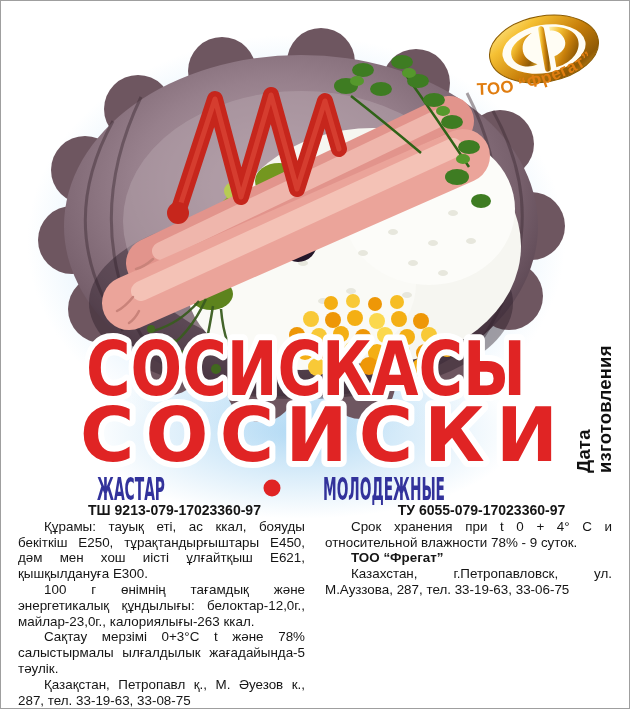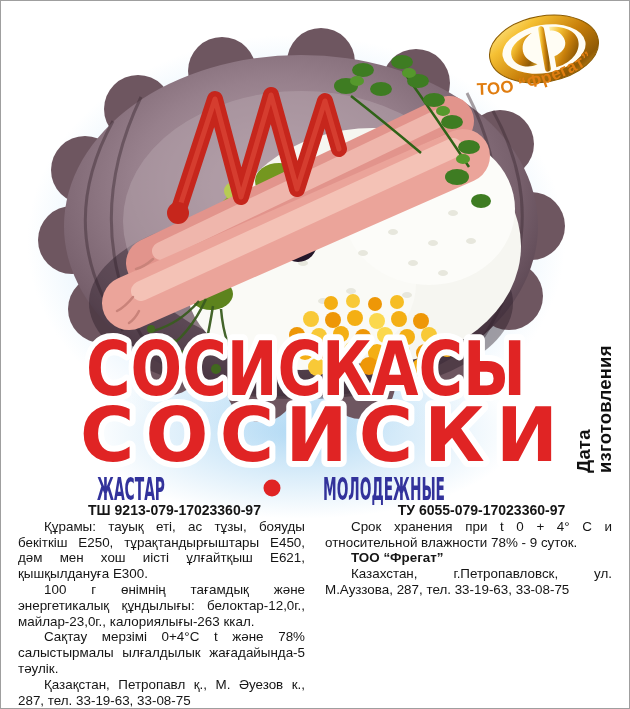--- a/index.html
+++ b/index.html
@@ -243,26 +243,26 @@
   </svg>
 
   <div class="date-stamp">
     <div>Дата</div>
     <div>изготовления</div>
   </div>
 
   <div class="info">
     <div class="col">
       <p class="std">ТШ 9213-079-17023360-97</p>
-      <p>Құрамы: тауық еті, ас тұзы, бояуды бекіткіш Е250, тұрақтандырғыштары Е450, дәм мен хош иісті ұлғайтқыш Е621, қышқылдануға Е300.</p>
+      <p>Құрамы: тауық еті, ас ккал, бояуды бекіткіш Е250, тұрақтандырғыштары Е450, дәм мен хош иісті ұлғайтқыш Е621, қышқылдануға Е300.</p>
       <p>100 г өнімнің тағамдық және энергетикалық құндылығы: белоктар-12,0г., майлар-23,0г., калориялығы-263 ккал.</p>
-      <p>Сақтау мерзімі 0+4°С t және 78% салыстырмалы ылғалдылык жағадайында-5 тәулік.</p>
+      <p>Сақтау мерзімі 0+3°С t және 78% салыстырмалы ылғалдылык жағадайында-5 тәулік.</p>
       <p>Қазақстан, Петропавл қ., М. Әуезов к., 287, тел. 33-19-63, 33-08-75</p>
     </div>
     <div class="col">
       <p class="std">ТУ 6055-079-17023360-97</p>
       <p>Срок хранения при t 0 + 4° С и относительной влажности 78% - 9 суток.</p>
       <p class="company">ТОО “Фрегат”</p>
-      <p>Казахстан, г.Петропавловск, ул. М.Ауззова, 287, тел. 33-19-63, 33-08-75</p>
+      <p>Казахстан, г.Петропавловск, ул. М.Ауззова, 287, тел. 33-19-63, 33-06-75</p>
     </div>
   </div>
 
 </div>
 
 </body></html>

